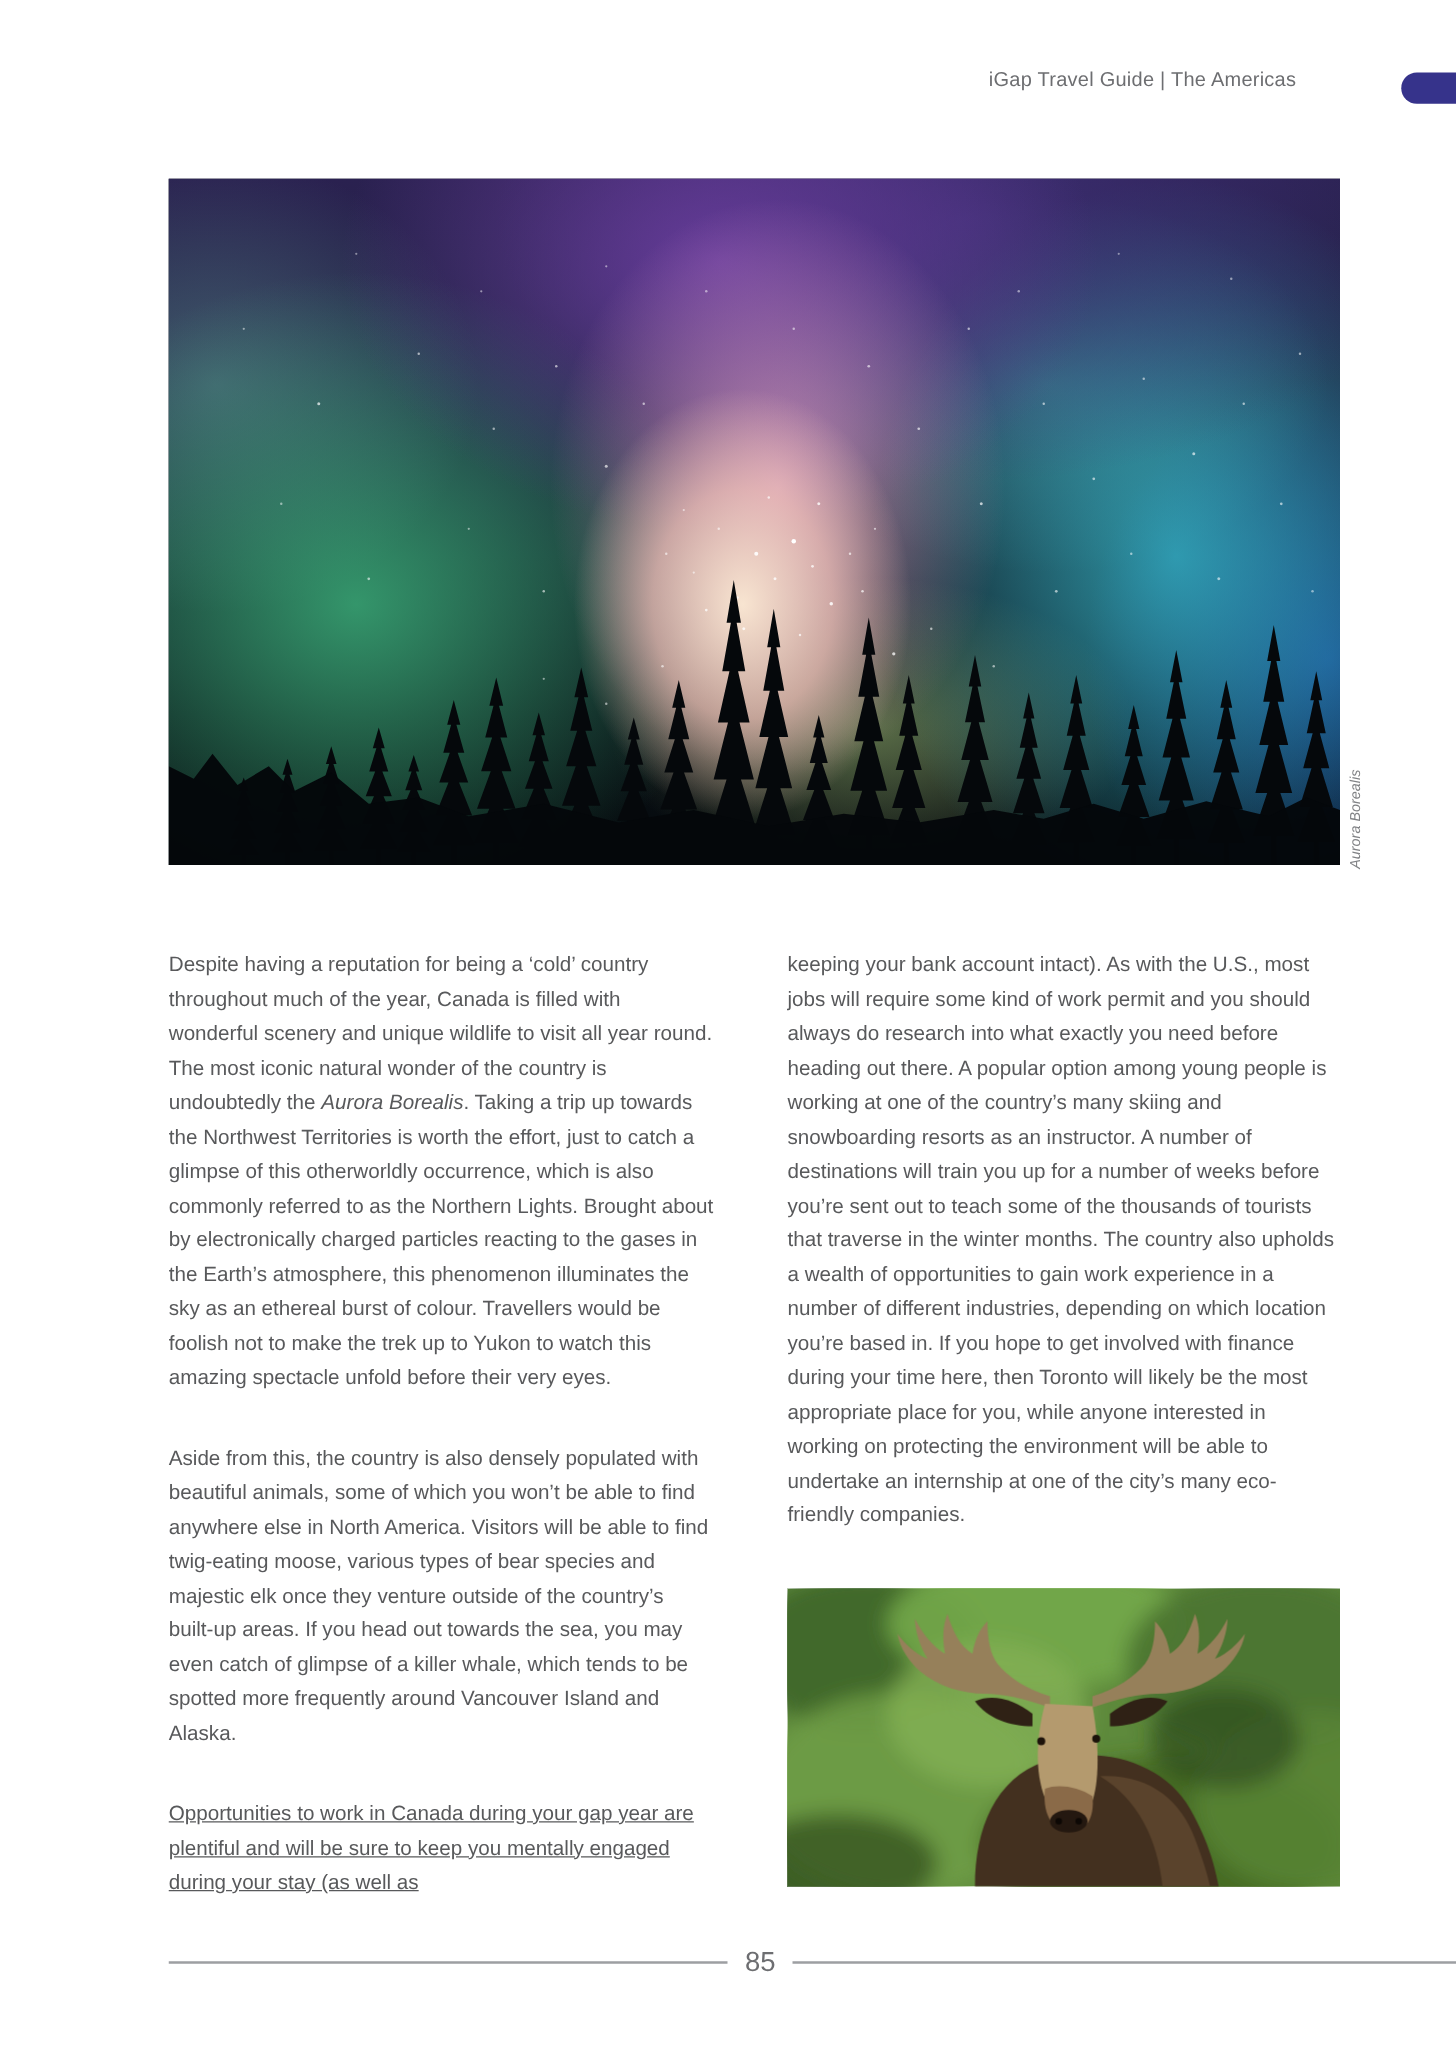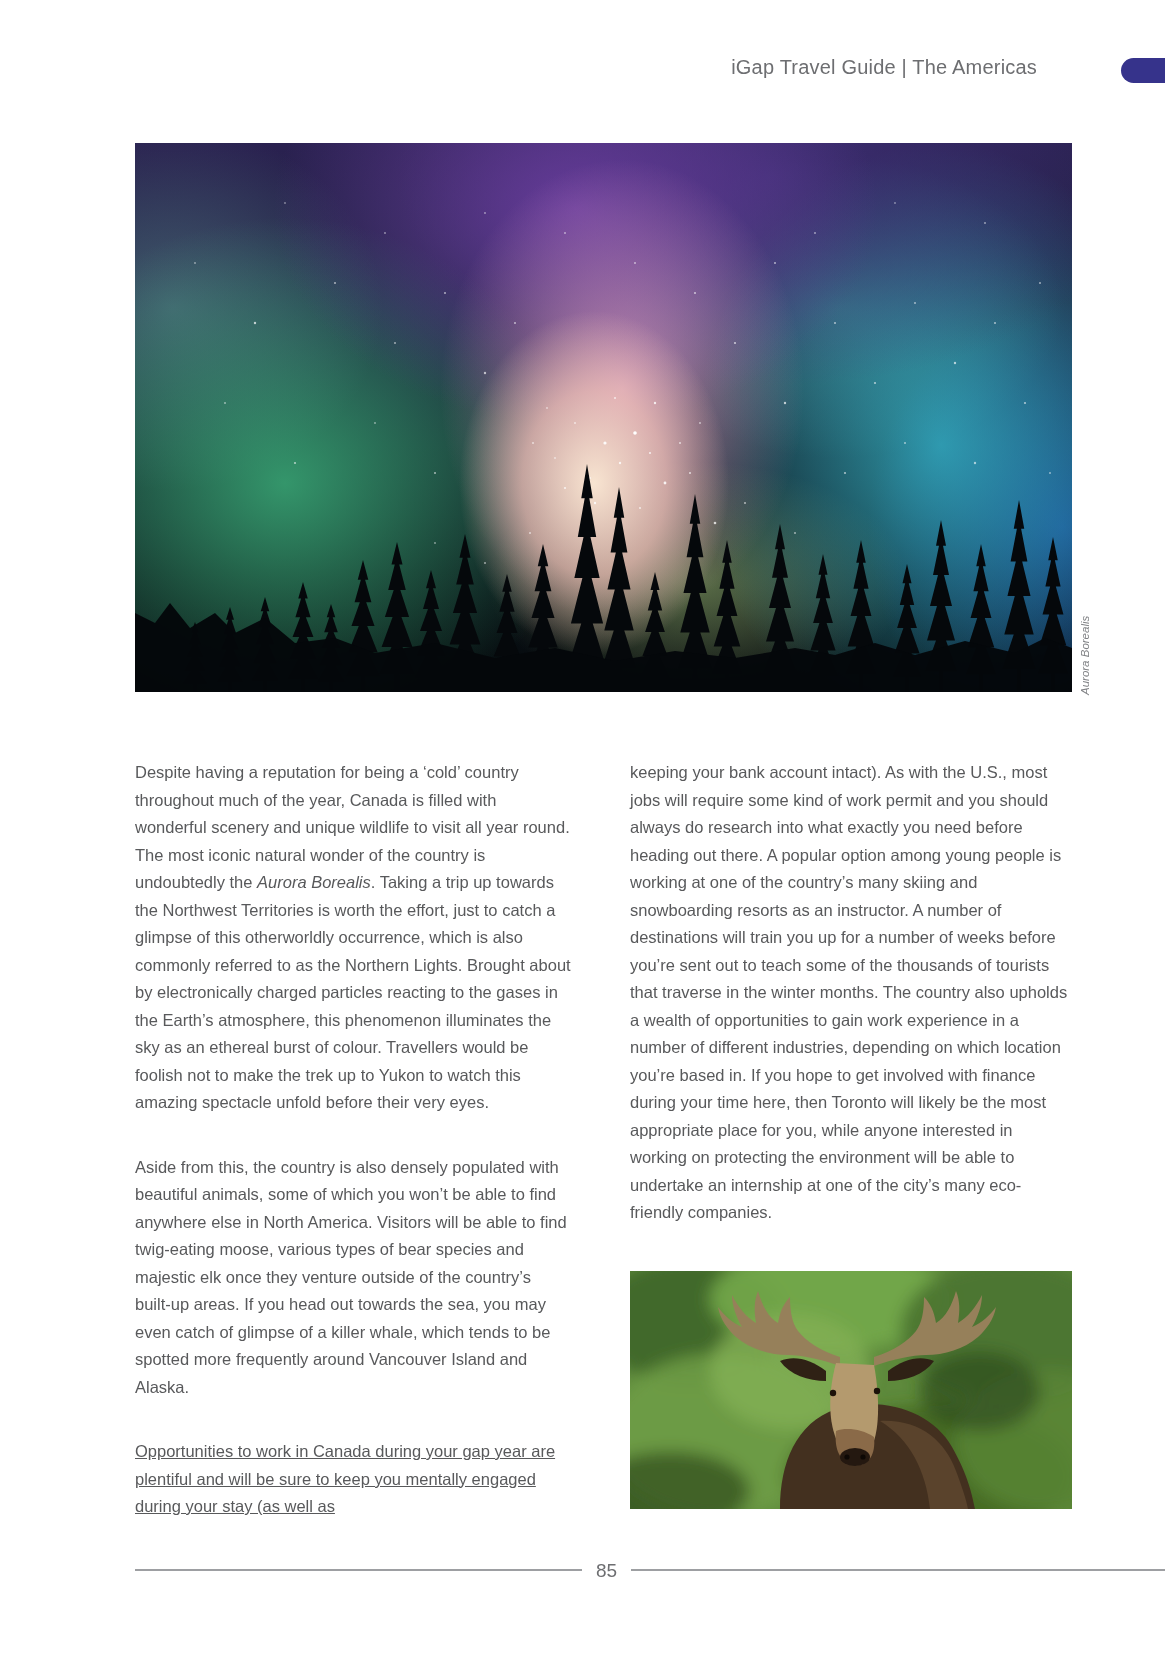--- a/index.html
+++ b/index.html
@@ -5,21 +5,21 @@
 <style>
   html,body { margin:0; padding:0; background:#ffffff; }
   .page {
     position:relative; width:1165px; height:1654px; background:#ffffff;
     font-family:"Liberation Sans", sans-serif; overflow:hidden;
   }
 
   
   .header-title {
     position:absolute; top:56px; right:128px;
-    font-size:20px; color:#6d6e71; letter-spacing:.2px; white-space:nowrap;
+    font-size:16px; color:#6d6e71; letter-spacing:.2px; white-space:nowrap;
   }
   .chapter-tab {
     position:absolute; top:58px; right:0; width:44px; height:25px;
     background:#36338b; border-radius:13px 0 0 13px;
   }
 
   
   .hero {
     position:absolute; left:135px; top:143px; width:937px; height:549px;
     overflow:hidden;
@@ -64,21 +64,21 @@
   .moose svg { display:block; width:100%; height:100%; }
 
   
   .footer {
     position:absolute; left:135px; right:0; top:1558px; height:24px;
     display:flex; align-items:center;
   }
   .rule { height:2px; background:#9d9fa2; }
   .rule-left  { width:447px; }
   .rule-right { flex:1; }
-  .page-num { color:#6d6e71; font-size:19px; margin:0 14px; line-height:1; }
+  .page-num { color:#6d6e71; font-size:22px; margin:0 14px; line-height:1; }
 </style>
 </head>
 <body>
 
 <div class="page">
 
   <div class="header-title">iGap Travel Guide | The Americas</div>
   <div class="chapter-tab"></div>
 
   <div class="hero">

